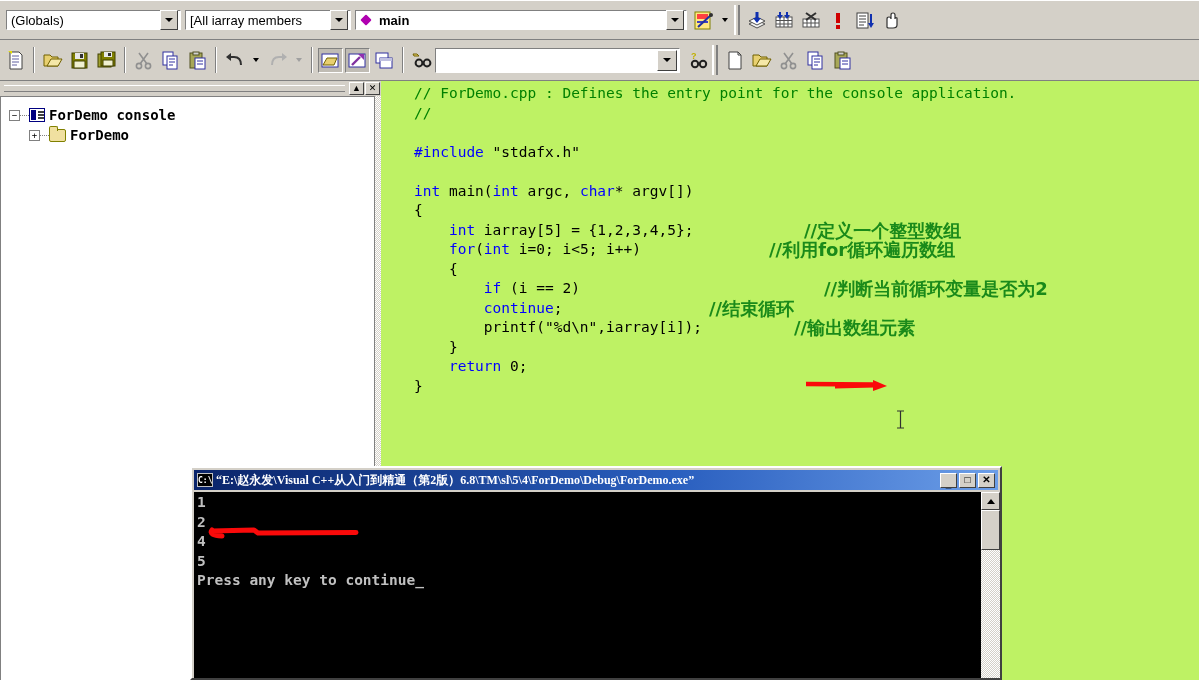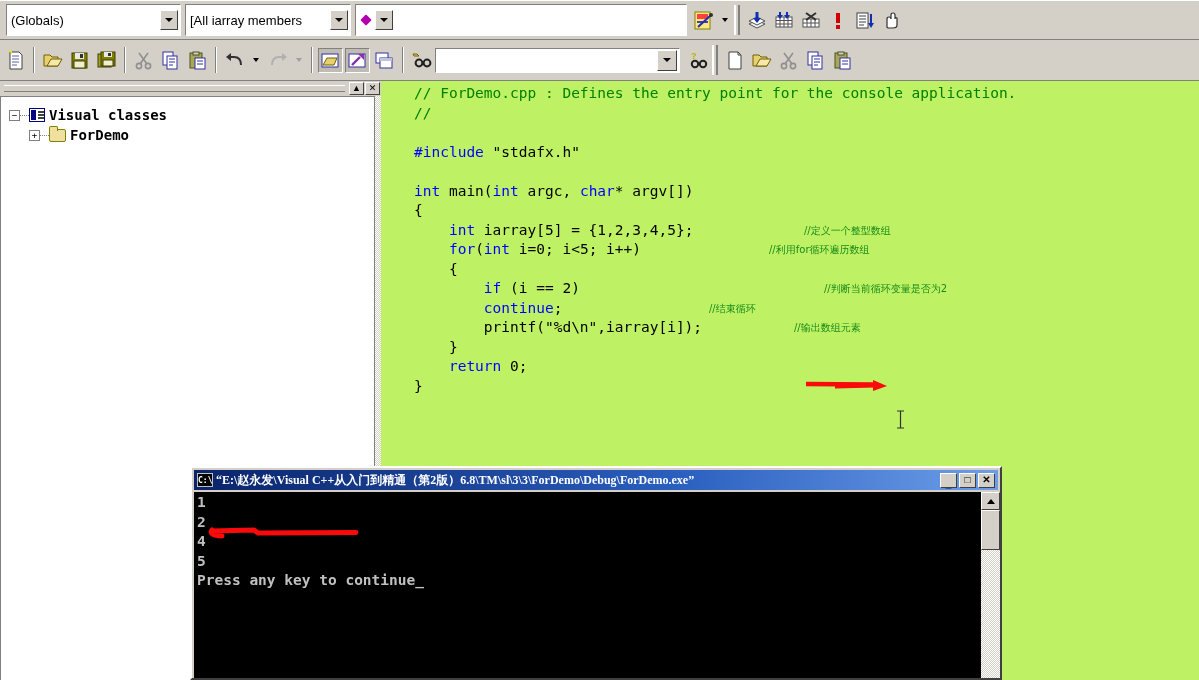--- a/index.html
+++ b/index.html
@@ -31,21 +31,21 @@
     width: 25px; height: 25px; margin: 0 1px;
     display: flex; align-items: center; justify-content: center;
     background: transparent; border: 1px solid transparent;
     font-size: 15px; line-height: 1; color: #000;
   }
   .tb-btn.pressed { background: #c0bcb4;
     border-top: 1px solid #808080; border-left: 1px solid #808080;
     border-right: 1px solid #ffffff; border-bottom: 1px solid #ffffff; }
 
   
-  .combo { height: 32px; background: #ffffff; display: flex; align-items: center;
+  .combo { height: 20px; background: #ffffff; display: flex; align-items: center;
            border-top: 1px solid #808080; border-left: 1px solid #808080;
            border-right: 1px solid #ffffff; border-bottom: 1px solid #ffffff;
            position: relative; }
   .combo .txt { font-size: 13px; color: #000; padding-left: 4px; white-space: nowrap;
                 overflow: hidden; flex: 1; font-family: "Liberation Sans", sans-serif; }
   .combo .arrow {
     width: 18px; height: 20px; margin-right: 2px; background: #d4d0c8;
     border-top: 1px solid #ffffff; border-left: 1px solid #ffffff;
     border-right: 1px solid #404040; border-bottom: 1px solid #404040;
     display: flex; align-items: center; justify-content: center; flex: none;
@@ -107,21 +107,21 @@
   #editor { position: absolute; left: 381px; top: 81px; width: 818px; height: 599px;
             background: #bef264; overflow: hidden; }
   #code { position: absolute; left: 33px; top: 3px;
           font-family: "DejaVu Sans Mono", monospace; font-size: 14.5px;
           line-height: 19.5px; white-space: pre; }
   .ln { height: 19.5px; position: relative; }
   .kw { color: #0000ff; }
   .cm { color: #008000; }
   .pp { color: #0000ff; }
   .pl { color: #000000; }
-  .cmt-cn { color: #1a8a1a; font-family: "DejaVu Sans", sans-serif; font-size: 10px; }
+  .cmt-cn { color: #1a8a1a; font-family: "DejaVu Sans", sans-serif; font-size: 18px; font-weight: bold; }
   .tail { position: absolute; }
 
   
   #code-arrow { position: absolute; left: 424px; top: 297px; width: 84px; height: 14px; }
   
   #ibeam { position: absolute; left: 515px; top: 329px; width: 9px; height: 19px; }
 
   
   #console-win { position: absolute; left: 190px; top: 466px; width: 812px; height: 214px;
                  background: #d4d0c8; border-top: 2px solid #ffffff;
@@ -181,20 +181,21 @@
     <div style="width:4px"></div>
     <div class="combo" style="width:166px">
       <span class="txt">[All iarray members</span>
       <span class="arrow">
           <i class="tri-down"></i>
         </span>
     </div>
     <div style="width:4px"></div>
     <div class="combo" style="width:332px">
       <span class="diamond"></span>
+      <span class="txt" style="font-weight:bold">main</span>
       <span class="arrow">
           <i class="tri-down"></i>
         </span>
     </div>
     <div style="width:3px"></div>
     <div class="tb-btn">
       <svg width="19" height="19" viewBox="0 0 19 19">
         <rect x="1" y="1" width="15" height="17" fill="#ffe880" stroke="#808000"></rect>
         <rect x="3" y="3" width="11" height="5" fill="#ff4040"></rect>
         <rect x="3" y="10" width="11" height="2" fill="#4040c0"></rect>
@@ -449,21 +450,21 @@
     <div id="pane-titlebar">
       <span class="title-lines"></span>
       <span class="tiny-btn">▲</span>
       <span class="tiny-btn">✕</span>
     </div>
     <div id="tree">
       <div class="tree-row">
         <span class="expander">−</span>
         <span class="dotline"></span>
         <span class="ico-classes"></span>
-        <span class="tree-label">Visual classes</span>
+        <span class="tree-label">ForDemo console</span>
       </div>
       <div class="tree-row indent">
         <span class="expander">+</span>
         <span class="dotline"></span>
         <span class="ico-folder"></span>
         <span class="tree-label">ForDemo</span>
       </div>
     </div>
   </div>
 
@@ -479,21 +480,21 @@
     </svg>
 
     <svg id="ibeam" viewBox="0 0 9 19">
       <path d="M1 1 L8 1 M4.5 1 L4.5 18 M1 18 L8 18" stroke="#303030" stroke-width="1.2" fill="none"></path>
     </svg>
   </div>
 
   <div id="console-win">
     <div id="console-titlebar">
       <span class="cmd-ico">C:\</span>
-      <span id="console-title">“E:\赵永发\Visual C++从入门到精通（第2版）6.8\TM\sl\3\3\ForDemo\Debug\ForDemo.exe”</span>
+      <span id="console-title">“E:\赵永发\Visual C++从入门到精通（第2版）6.8\TM\sl\5\4\ForDemo\Debug\ForDemo.exe”</span>
       <span class="win-btn" style="align-items:flex-end;line-height:0.6">_</span>
       <span class="win-btn">□</span>
       <span class="win-btn" style="margin-right:1px">✕</span>
     </div>
     <div id="console-body">
         <div class="cline">1</div>
         <div class="cline">2</div>
         <div class="cline">4</div>
         <div class="cline">5</div>
         <div class="cline">Press any key to continue_</div>

